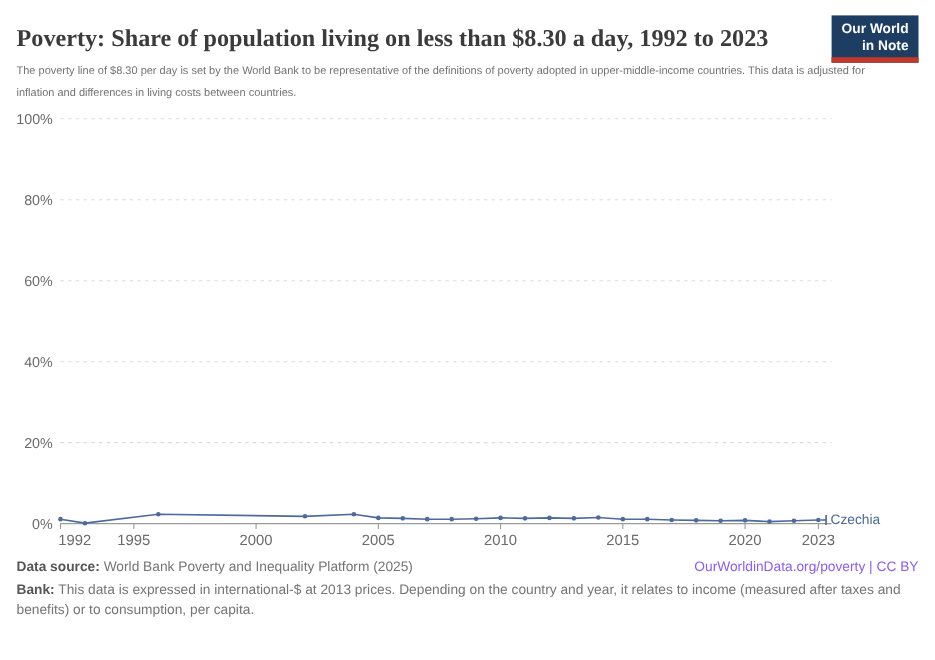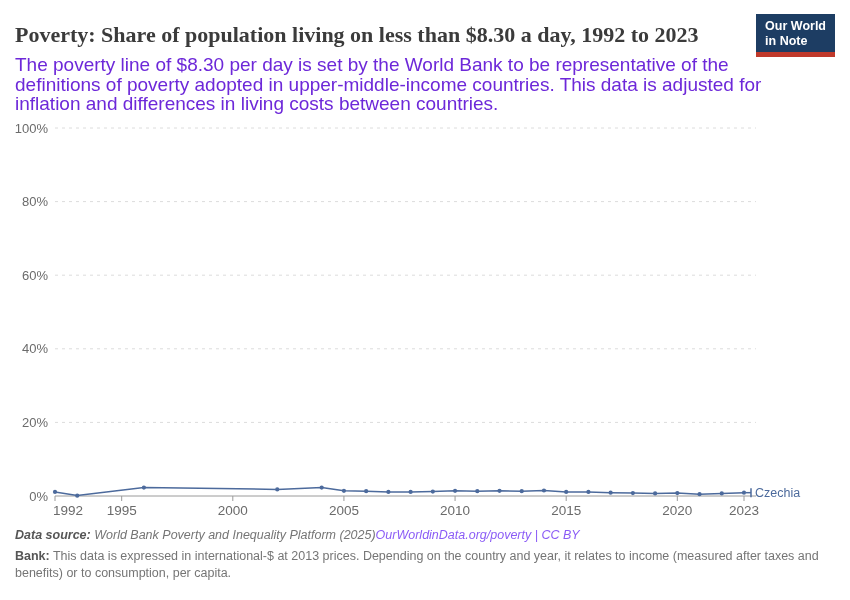--- a/index.html
+++ b/index.html
@@ -9,35 +9,35 @@
     position:relative;overflow:hidden;
   }
   .page{position:absolute;inset:0;}
   .header{padding:19px 15px 0 15px;position:relative;}
   .title{
     font-family:"Liberation Serif",serif;
     font-size:22px;font-weight:700;color:#3b3b3b;
     width:700px;line-height:31px;margin:0;
   }
   .subtitle{
-    margin-top:5px;font-size:19px;color:#6d28d9;
+    margin-top:5px;font-size:10px;color:#737373;
     width:800px;line-height:19.5px;
   }
   .logo{
     position:absolute;top:14px;right:15px;
     background:#1d3d63;color:#ffffff;
     border-bottom:5px solid #c0392b;
     font-size:12.5px;font-weight:700;line-height:15px;
-    text-align:left;padding:5px 9px 3px 9px;
+    text-align:right;padding:5px 9px 3px 9px;
     cursor:pointer;
   }
   .chart-wrap{margin-top:2px;}
   #chart{display:block;}
   .footer{padding:10px 15px 0 15px;font-size:12.5px;color:#757575;}
-  .footer-row{display:flex;align-items:baseline;font-style:italic;}
+  .footer-row{display:flex;justify-content:space-between;align-items:baseline;}
   .footer b{color:#565656;font-weight:700;}
   .footer-link{color:#8b5cf6;text-decoration:none;cursor:pointer;}
   .note{margin-top:6px;width:815px;line-height:17.5px;}
 </style>
 </head>
 <body>
 
 <div class="page">
 
   <div class="header">

